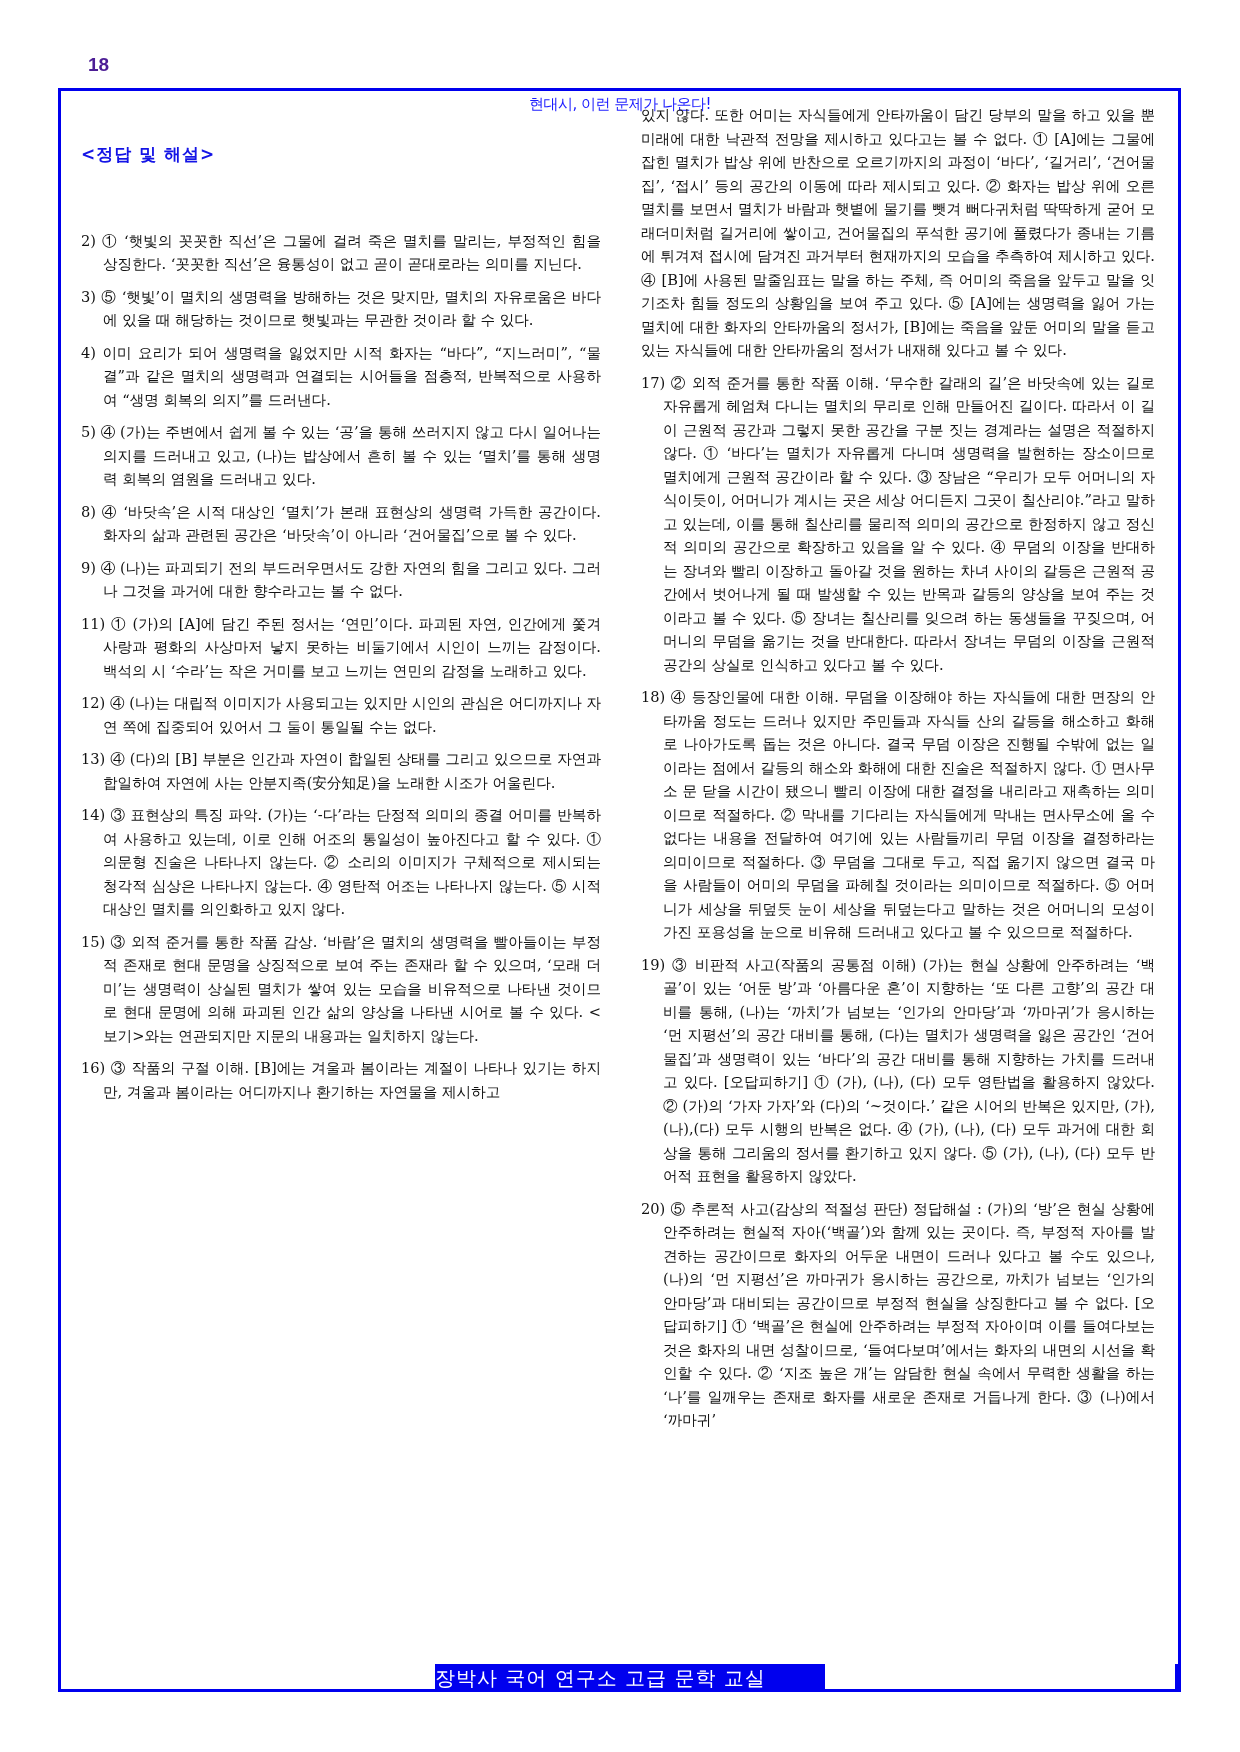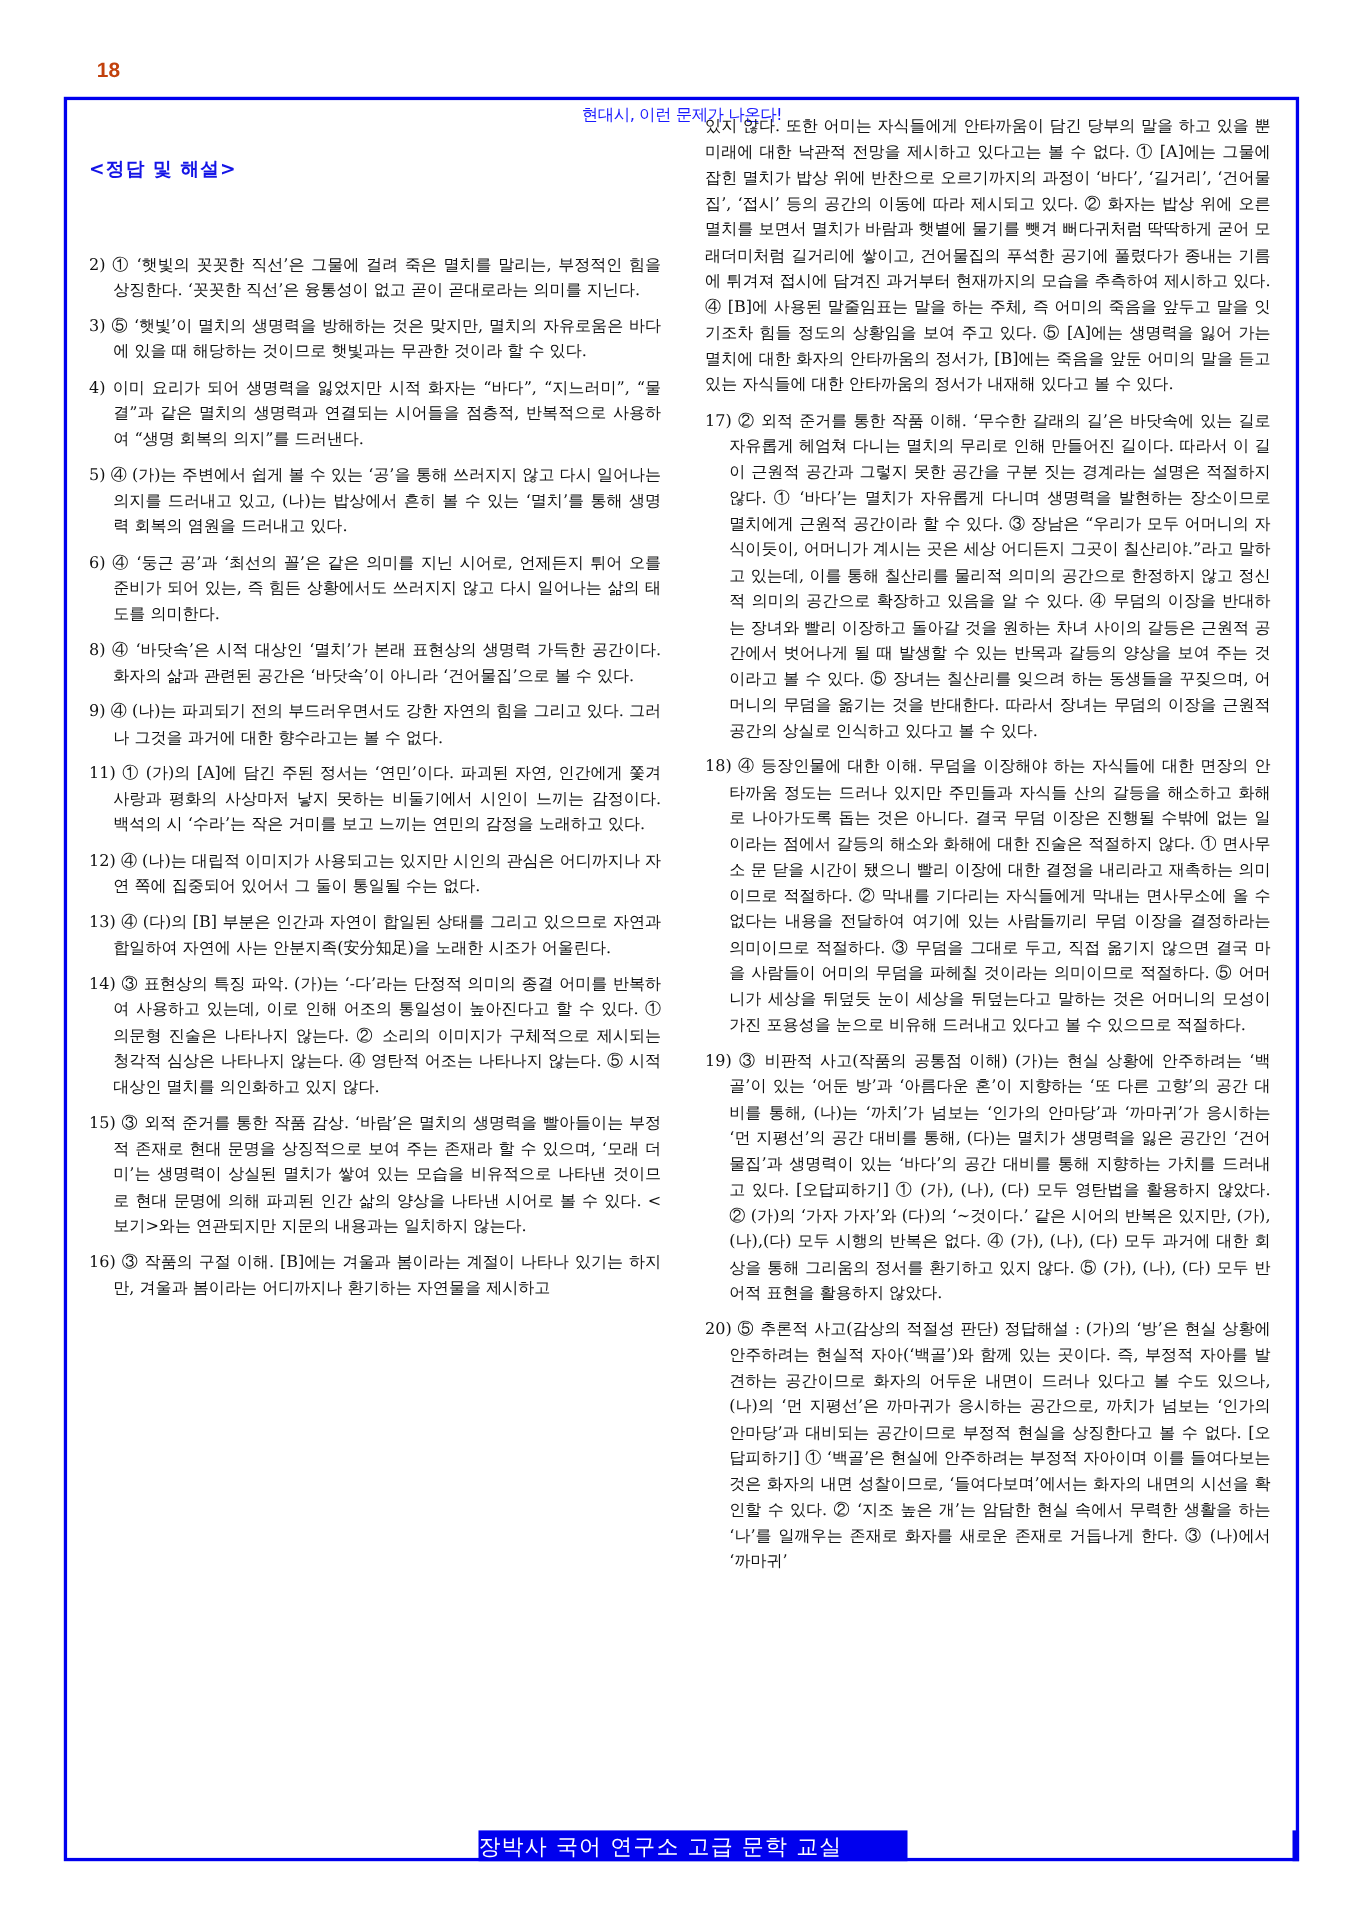--- a/index.html
+++ b/index.html
@@ -1,19 +1,19 @@
 <!DOCTYPE html>
 <html><head>
 <meta charset="utf-8">
 <style>
   html, body { margin: 0; padding: 0; background: #ffffff; }
   body { width: 1240px; height: 1752px; position: relative; overflow: hidden;
          font-family: "DejaVu Serif", "Liberation Serif", serif; color: #111; }
   .page-number { position: absolute; left: 88px; top: 54px; font-family: "Liberation Sans", "DejaVu Sans", sans-serif;
-                 font-weight: bold; font-size: 19px; color: #c2410c; }
+                 font-weight: bold; font-size: 19px; color: #4c1d95; }
   .running-head { position: absolute; left: 0; width: 1240px; top: 56px; text-align: center;
                   font-family: "DejaVu Sans", sans-serif; font-size: 15px; color: #1a1aff; letter-spacing: -0.5px; margin-top: 39px; }
   .frame { position: absolute; left: 58px; top: 88px; width: 1117px; height: 1598px;
            border: 3px solid #0000ee; box-sizing: content-box; }
   .col { position: absolute; top: 0; font-size: 14.6px; line-height: 23.5px; text-align: justify; }
   .col-left { left: 20px; width: 520px; }
   .col-right { left: 580px; width: 514px; top: 12px; }
   .section-title { text-align: left; color: #1414e6; font-family: "DejaVu Sans", sans-serif;
                    font-size: 17px; font-weight: bold; margin: 52px 0 62px 0; letter-spacing: 1px; }
   .item { margin: 0 0 9px 0; padding-left: 22px; text-indent: -22px; }
@@ -32,21 +32,20 @@
 
 <div class="frame">
   <div class="col col-left">
     <div class="section-title">&lt;정답 및 해설&gt;</div>
     <div id="left-items">
 
       <p class="item"><span class="num">2)</span> <span>① ‘햇빛의 꼿꼿한 직선’은 그물에 걸려 죽은 멸치를 말리는, 부정적인 힘을 상징한다. ‘꼿꼿한 직선’은 융통성이 없고 곧이 곧대로라는 의미를 지닌다.</span></p>
       <p class="item"><span class="num">3)</span> <span>⑤ ‘햇빛’이 멸치의 생명력을 방해하는 것은 맞지만, 멸치의 자유로움은 바다에 있을 때 해당하는 것이므로 햇빛과는 무관한 것이라 할 수 있다.</span></p>
       <p class="item"><span class="num">4)</span> <span>이미 요리가 되어 생명력을 잃었지만 시적 화자는 “바다”, “지느러미”, “물결”과 같은 멸치의 생명력과 연결되는 시어들을 점층적, 반복적으로 사용하여 “생명 회복의 의지”를 드러낸다.</span></p>
       <p class="item"><span class="num">5)</span> <span>④ (가)는 주변에서 쉽게 볼 수 있는 ‘공’을 통해 쓰러지지 않고 다시 일어나는 의지를 드러내고 있고, (나)는 밥상에서 흔히 볼 수 있는 ‘멸치’를 통해 생명력 회복의 염원을 드러내고 있다.</span></p>
-      <p class="item"><span class="num">6)</span> <span>④ ‘둥근 공’과 ‘최선의 꼴’은 같은 의미를 지닌 시어로, 언제든지 튀어 오를 준비가 되어 있는, 즉 힘든 상황에서도 쓰러지지 않고 다시 일어나는 삶의 태도를 의미한다.</span></p>
       <p class="item"><span class="num">8)</span> <span>④ ‘바닷속’은 시적 대상인 ‘멸치’가 본래 표현상의 생명력 가득한 공간이다. 화자의 삶과 관련된 공간은 ‘바닷속’이 아니라 ‘건어물집’으로 볼 수 있다.</span></p>
       <p class="item"><span class="num">9)</span> <span>④ (나)는 파괴되기 전의 부드러우면서도 강한 자연의 힘을 그리고 있다. 그러나 그것을 과거에 대한 향수라고는 볼 수 없다.</span></p>
       <p class="item"><span class="num">11)</span> <span>① (가)의 [A]에 담긴 주된 정서는 ‘연민’이다. 파괴된 자연, 인간에게 쫓겨 사랑과 평화의 사상마저 낳지 못하는 비둘기에서 시인이 느끼는 감정이다. 백석의 시 ‘수라’는 작은 거미를 보고 느끼는 연민의 감정을 노래하고 있다.</span></p>
       <p class="item"><span class="num">12)</span> <span>④ (나)는 대립적 이미지가 사용되고는 있지만 시인의 관심은 어디까지나 자연 쪽에 집중되어 있어서 그 둘이 통일될 수는 없다.</span></p>
       <p class="item"><span class="num">13)</span> <span>④ (다)의 [B] 부분은 인간과 자연이 합일된 상태를 그리고 있으므로 자연과 합일하여 자연에 사는 안분지족(安分知足)을 노래한 시조가 어울린다.</span></p>
       <p class="item"><span class="num">14)</span> <span>③ 표현상의 특징 파악. (가)는 ‘-다’라는 단정적 의미의 종결 어미를 반복하여 사용하고 있는데, 이로 인해 어조의 통일성이 높아진다고 할 수 있다. ① 의문형 진술은 나타나지 않는다. ② 소리의 이미지가 구체적으로 제시되는 청각적 심상은 나타나지 않는다. ④ 영탄적 어조는 나타나지 않는다. ⑤ 시적 대상인 멸치를 의인화하고 있지 않다.</span></p>
       <p class="item"><span class="num">15)</span> <span>③ 외적 준거를 통한 작품 감상. ‘바람’은 멸치의 생명력을 빨아들이는 부정적 존재로 현대 문명을 상징적으로 보여 주는 존재라 할 수 있으며, ‘모래 더미’는 생명력이 상실된 멸치가 쌓여 있는 모습을 비유적으로 나타낸 것이므로 현대 문명에 의해 파괴된 인간 삶의 양상을 나타낸 시어로 볼 수 있다. &lt;보기&gt;와는 연관되지만 지문의 내용과는 일치하지 않는다.</span></p>
       <p class="item"><span class="num">16)</span> <span>③ 작품의 구절 이해. [B]에는 겨울과 봄이라는 계절이 나타나 있기는 하지만, 겨울과 봄이라는 어디까지나 환기하는 자연물을 제시하고</span></p>
     </div>
   </div>

